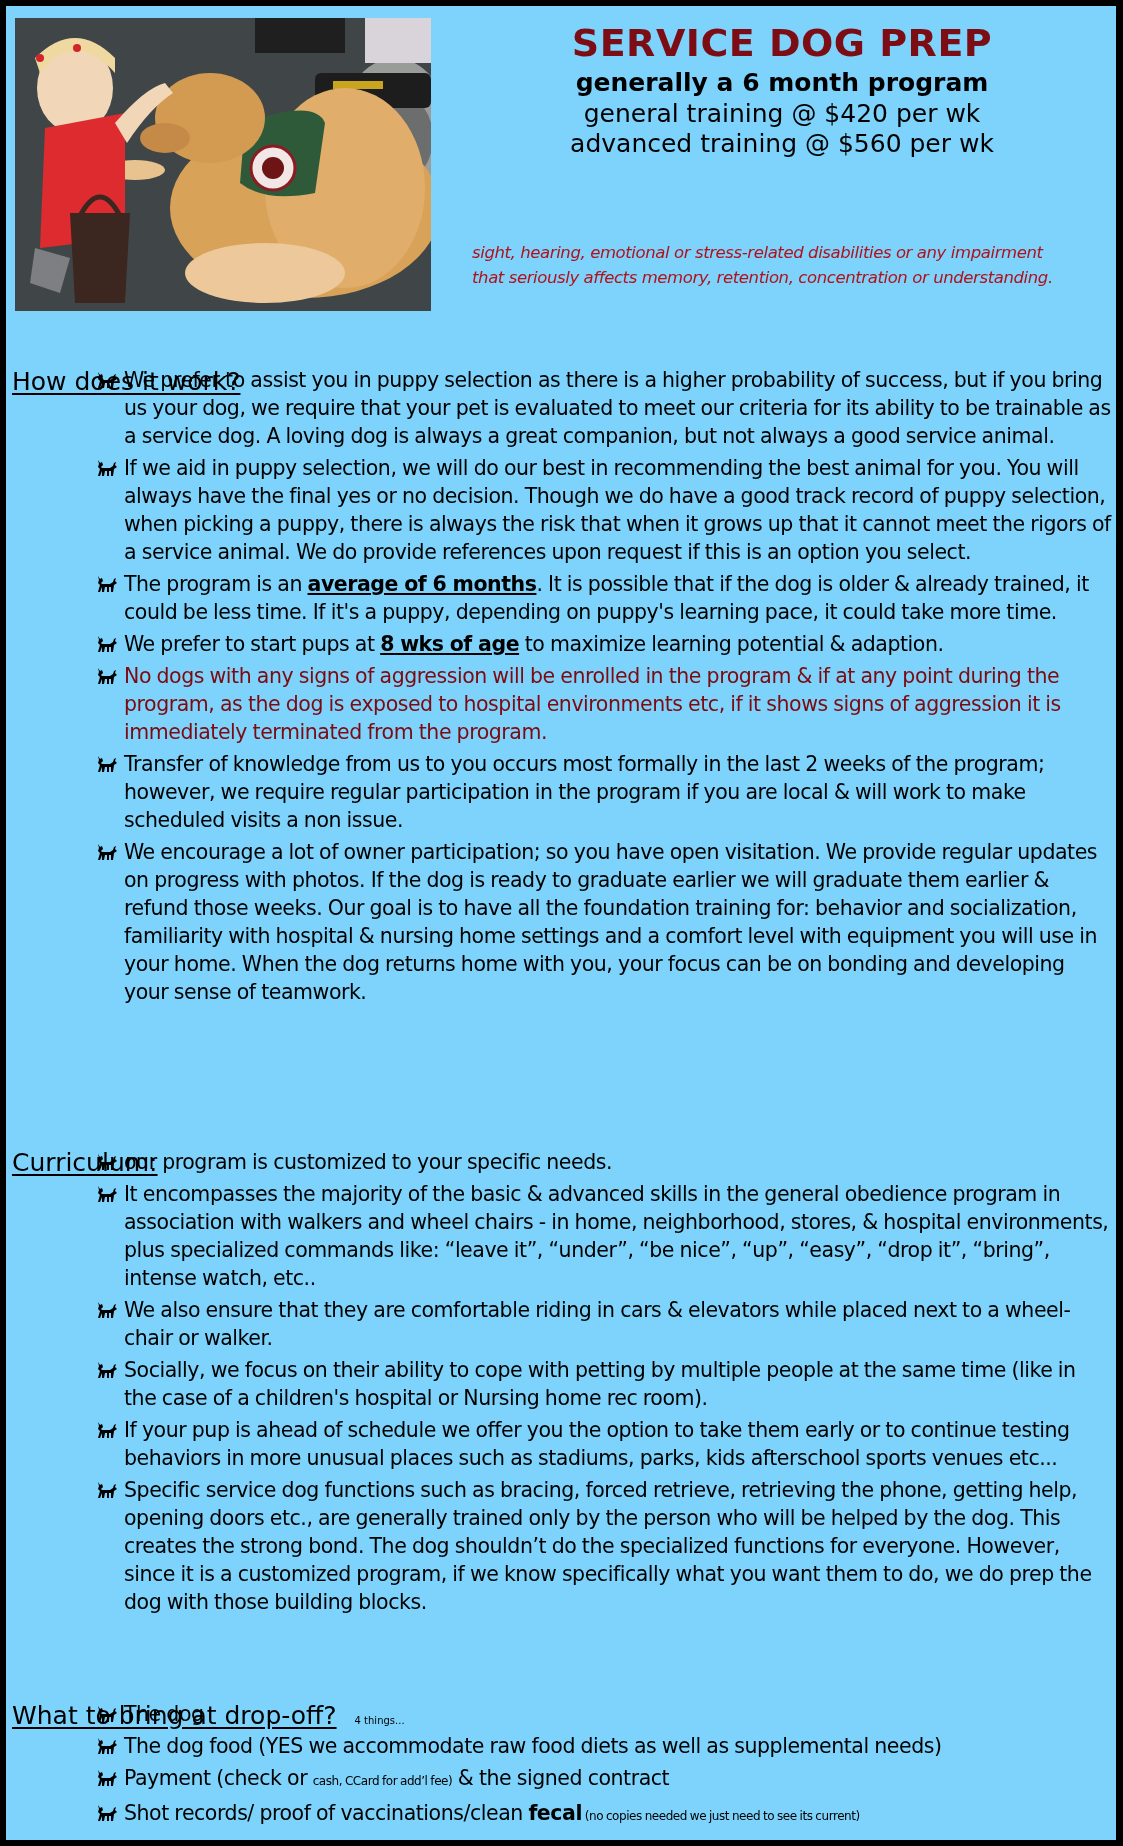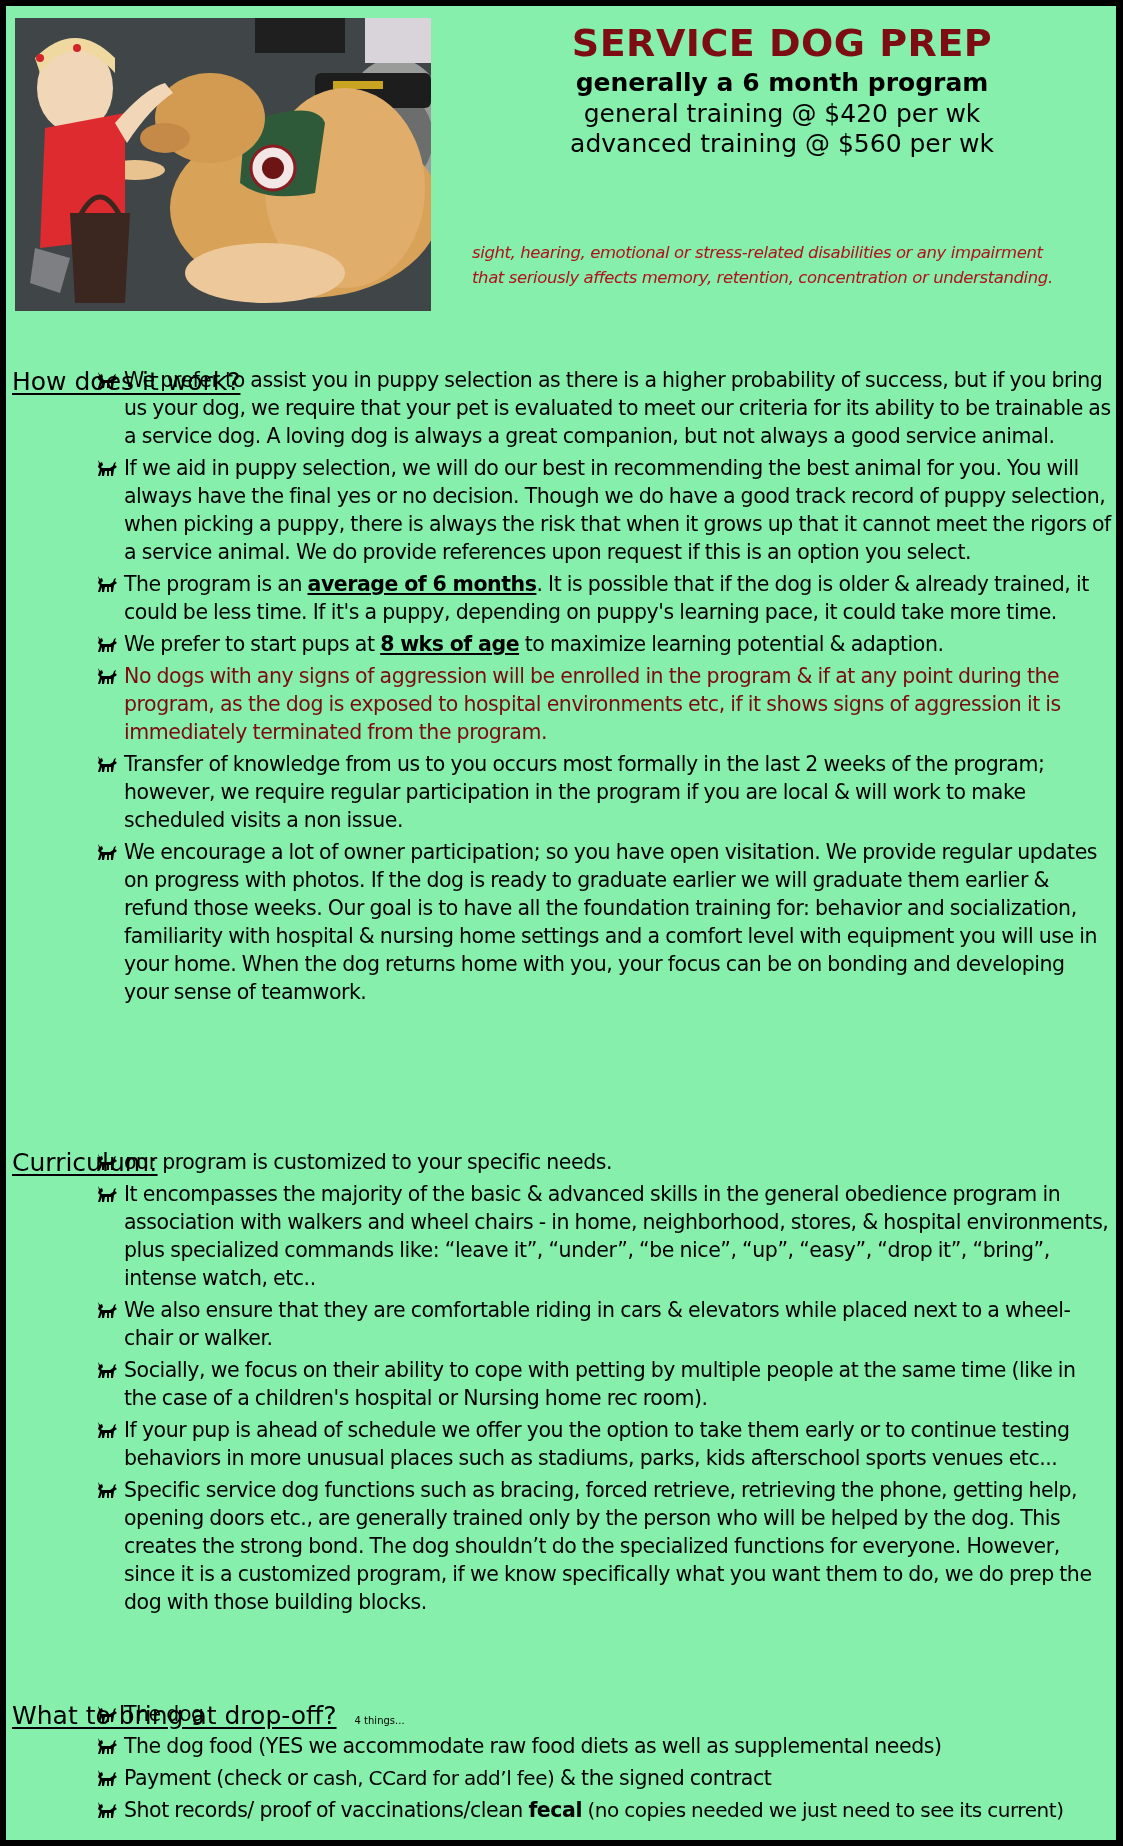--- a/index.html
+++ b/index.html
@@ -2,21 +2,21 @@
 <html><head>
 <meta charset="utf-8">
 <style>
   html, body { margin: 0; padding: 0; }
   body {
     width: 1123px; height: 1846px; background: #000; position: relative; overflow: hidden;
     font-family: "DejaVu Sans", sans-serif; color: #000;
   }
   .page {
     position: absolute; left: 6px; top: 6px; width: 1110px; height: 1834px;
-    background: #86efac; overflow: hidden;
+    background: #7dd3fc; overflow: hidden;
   }
   .photo {
     position: absolute; left: 9px; top: 12px; width: 416px; height: 293px;
     overflow: hidden; background: #3e4346;
   }
   .photo svg { display: block; width: 100%; height: 100%; }
   .header-right { position: absolute; left: 440px; top: 14px; width: 662px; }
   .title {
     text-align: center; color: #7d0d14; font-weight: bold; font-size: 38px;
     letter-spacing: 0.5px; line-height: 46px; margin-left: 10px;
@@ -43,21 +43,21 @@
     position: relative; padding-left: 28px; font-size: 20.5px; line-height: 28px;
     margin-bottom: 4px; letter-spacing: -0.45px; word-spacing: -0.5px;
   }
   .bullets li.red { color: #7c0a0f; }
   .bullets li .dog {
     position: absolute; left: 0; top: 5px; width: 22px; height: 18px;
   }
   .bullets li .dog svg { width: 22px; height: 18px; display: block; }
   .emph { font-weight: bold; text-decoration: underline; }
   .bold { font-weight: bold; }
-  .small { font-size: 20px; }
+  .small { font-size: 12px; }
 </style>
 </head>
 <body>
 
 <div class="page">
 
   <div class="photo" title="Young girl petting a golden retriever wearing a green service dog vest beside a wheelchair">
     <svg viewBox="0 0 416 293" preserveAspectRatio="none">
       <rect width="416" height="293" fill="#474c4f"></rect>
       <rect width="416" height="293" fill="#3a3f42" opacity="0.5"></rect>

